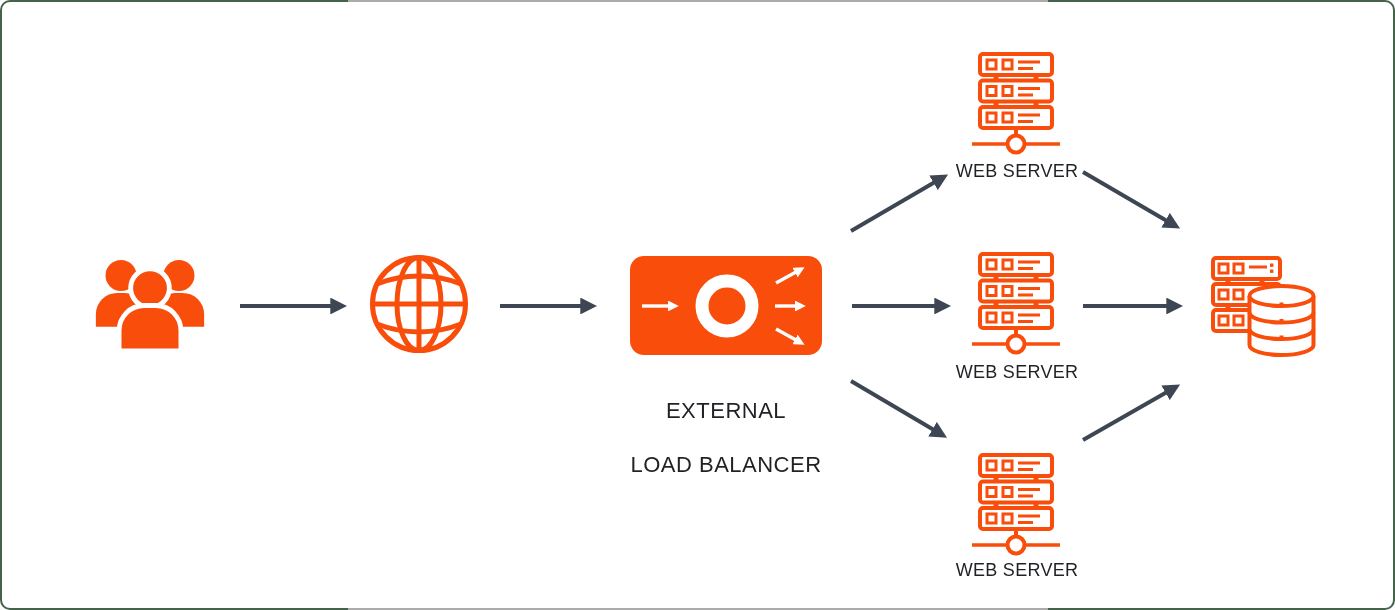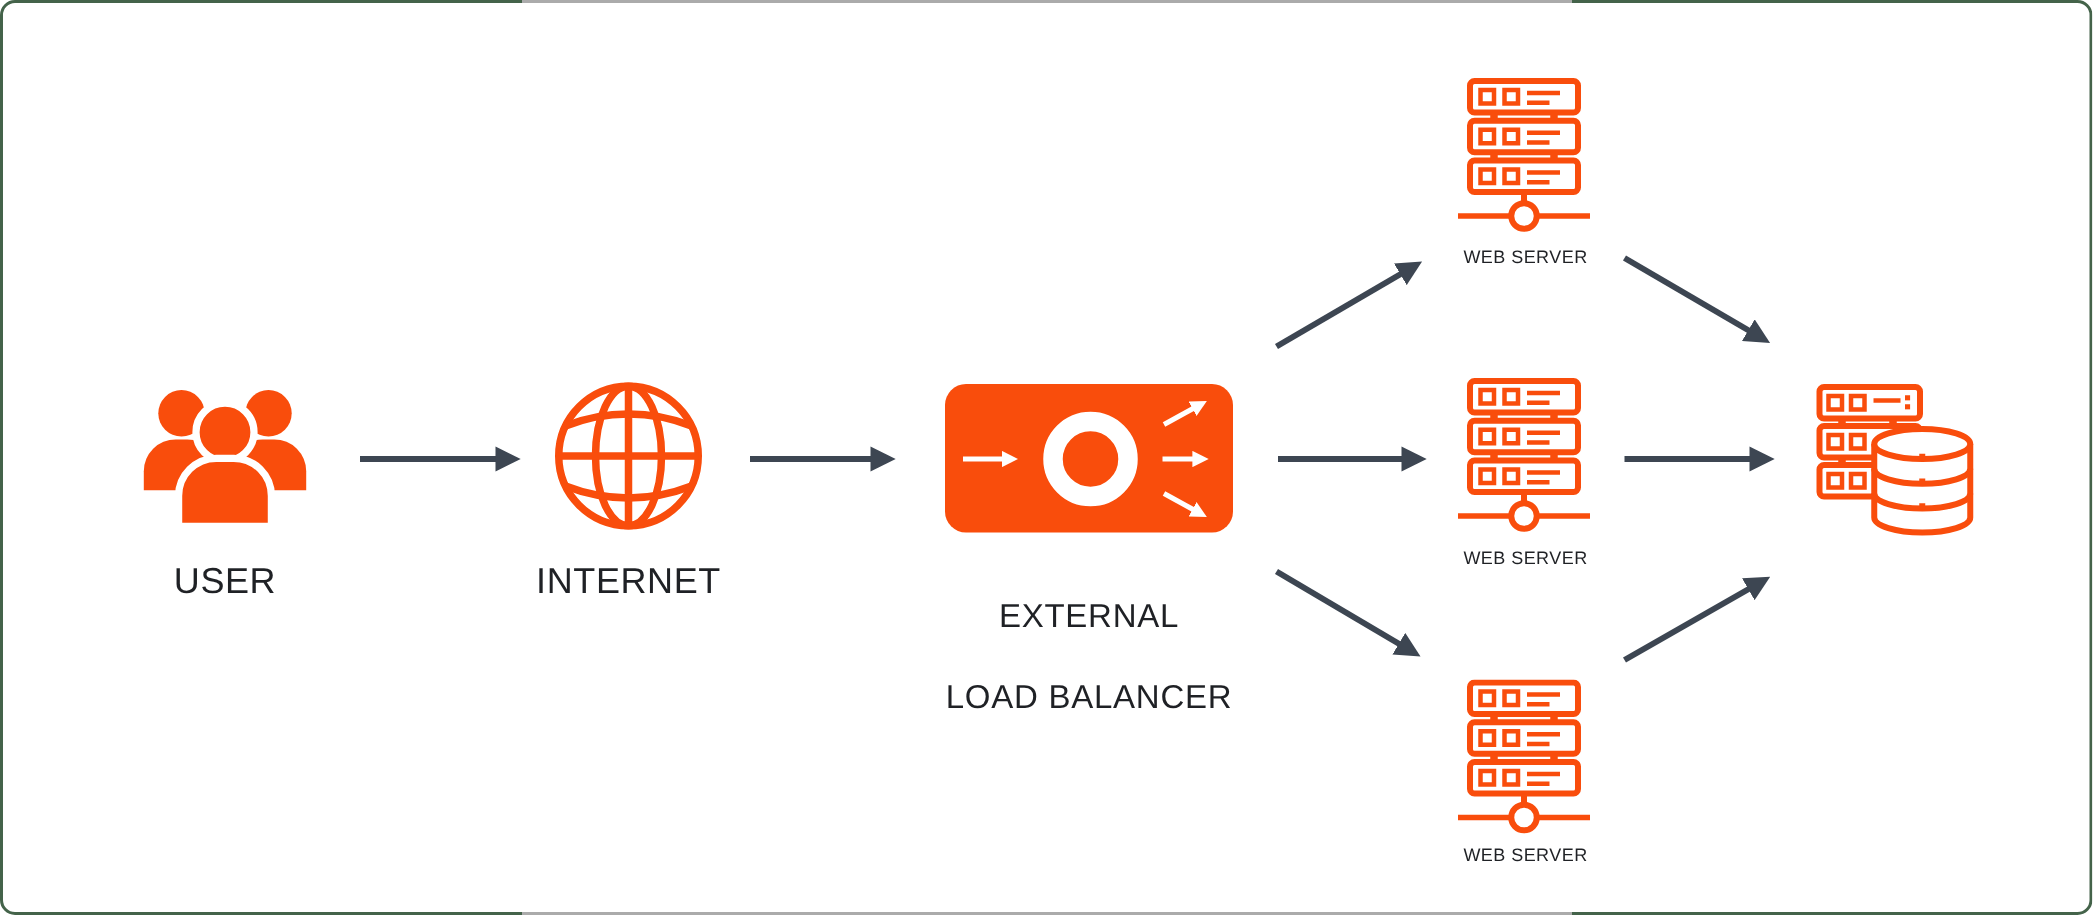--- a/index.html
+++ b/index.html
@@ -28,21 +28,21 @@
     position:absolute;left:630px;top:256px;width:192px;height:99px;
     background:#F94D0C;border-radius:14px;
   }
   .node-box svg{position:absolute;left:0;top:0;width:192px;height:99px;}
   .label{
     position:absolute;text-align:center;color:#1F2125;
     letter-spacing:.4px;white-space:pre-line;
   }
   .lbl-lg{font-size:24px;line-height:26px;}
   .lbl-md{font-size:22px;line-height:27px;letter-spacing:.5px;}
-  .lbl-sm{font-size:12px;line-height:21px;letter-spacing:.3px;}
+  .lbl-sm{font-size:18px;line-height:21px;letter-spacing:.3px;}
 </style>
 </head>
 <body>
 
 <div class="canvas">
 
   <div class="frame"></div>
   <div class="gap gap-top"></div>
   <div class="gap gap-bottom"></div>
 
@@ -67,33 +67,31 @@
   <svg class="icon" style="left:92px;top:257px;width:116px;height:97px" viewBox="0 0 120 100">
     <g fill="#F94D0C">
       <circle cx="30" cy="19" r="16"></circle>
       <circle cx="90" cy="19" r="16"></circle>
       <path d="M4,72 V59 A22,22 0 0 1 26,37 H34 A22,22 0 0 1 56,59 V72 Z"></path>
       <path d="M64,72 V59 A22,22 0 0 1 86,37 H94 A22,22 0 0 1 116,59 V72 Z"></path>
       <circle cx="60" cy="32" r="20" stroke="#ffffff" stroke-width="5"></circle>
       <path d="M28,97 V76 A26,26 0 0 1 54,50 H66 A26,26 0 0 1 92,76 V97 Z" stroke="#ffffff" stroke-width="5"></path>
     </g>
   </svg>
-  <div class="label lbl-lg" style="left:75px;top:375px;width:150px">USER</div>
 
   <svg class="icon" style="left:368px;top:253px;width:102px;height:102px" viewBox="0 0 102 102">
     <g fill="none" stroke="#F94D0C" stroke-width="5">
       <circle cx="51" cy="51" r="46.5"></circle>
       <path d="M51,4.5 L51,97.5"></path>
       <ellipse cx="51" cy="51" rx="22" ry="46.5"></ellipse>
       <path d="M4.5,51 L97.5,51"></path>
       <path d="M9,31 A115,115 0 0 1 93,31"></path>
       <path d="M9,71 A115,115 0 0 0 93,71"></path>
     </g>
   </svg>
-  <div class="label lbl-lg" style="left:344px;top:375px;width:150px">INTERNET</div>
 
   <div class="node-box">
     <svg viewBox="0 0 192 99">
       <defs>
         <marker id="head-white" viewBox="0 0 10 10" refX="1" refY="5" markerWidth="3.2" markerHeight="3.2" orient="auto">
           <path d="M0,0 L10,5 L0,10 Z" fill="#ffffff"></path>
         </marker>
       </defs>
       <g stroke="#ffffff" stroke-width="3.4" fill="none">
         <path d="M12,50 L39,50" marker-end="url(#head-white)"></path>

